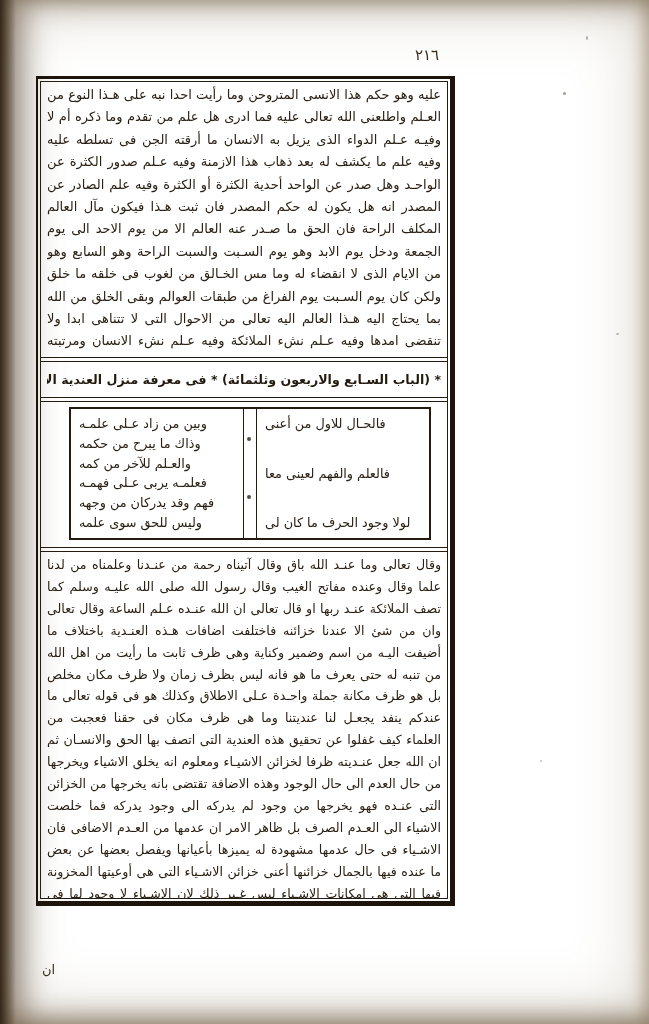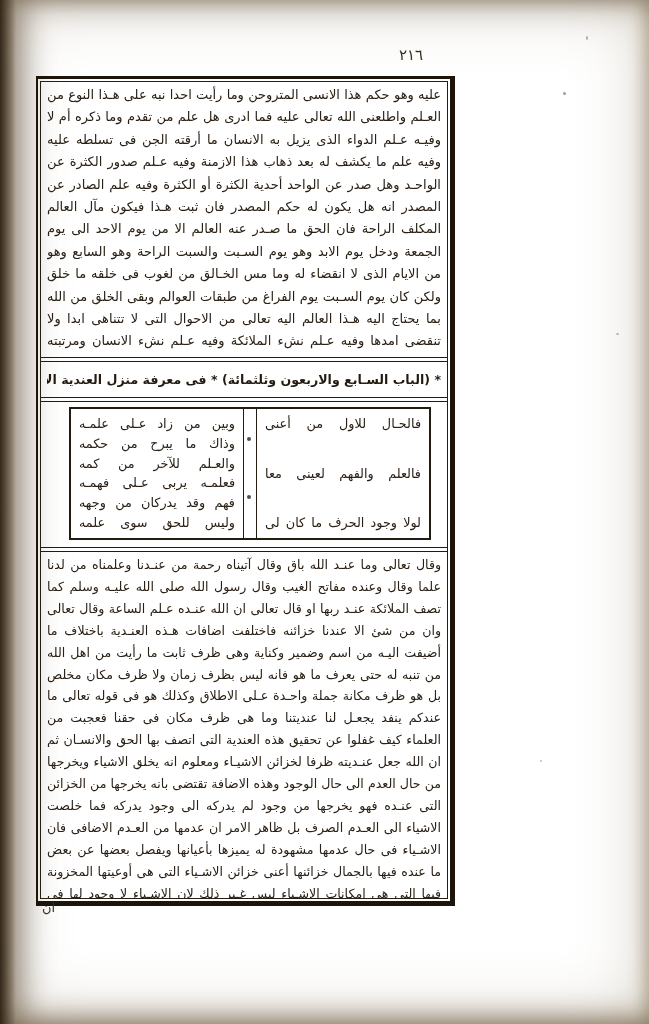--- a/index.html
+++ b/index.html
@@ -5,42 +5,42 @@
   html,body{margin:0;padding:0;}
   body{width:649px;height:1024px;overflow:hidden;font-family:"DejaVu Sans",sans-serif;}
   .page{position:relative;width:649px;height:1024px;overflow:hidden;
     background:
       radial-gradient(ellipse at 42% 42%, #f8efda 0%, #f3e8cf 40%, #ead candy 0),
       radial-gradient(ellipse at 42% 42%, #f8efda 0%, #f3e8cf 42%, #e8dab9 74%, #d6c5a2 100%);
     box-shadow: inset 0 0 70px rgba(118,94,58,.33), inset 22px 0 30px rgba(66,48,28,.55), inset -6px 0 14px rgba(120,95,60,.25), inset 0 -10px 22px rgba(120,95,60,.22);
     color:#2a2015;}
   .gutter-shadow{position:absolute;left:0;top:0;width:16px;height:100%;
     background:linear-gradient(90deg, rgba(42,30,16,.9), rgba(62,46,26,.45) 55%, rgba(62,46,26,0));}
-  .page-number{position:absolute;top:46px;left:399px;width:56px;text-align:left;
+  .page-number{position:absolute;top:46px;left:399px;width:56px;text-align:center;
     font-size:15px;letter-spacing:4px;color:#3a2e1d;}
   .frame{position:absolute;left:36px;top:76px;width:419px;height:830px;
     border-style:solid;border-color:#1d150c;border-width:3px 5px 5px 2px;box-sizing:border-box;}
   .frame-inner{position:absolute;inset:2px;border:1px solid #271e12;padding:2px 6px 0 6px;box-sizing:border-box;overflow:hidden;}
   .prose{direction:rtl;text-align:justify;color:#2a2015;overflow:hidden;}
   .prose span{padding:0;}
   .upper{height:271px;font-size:13px;line-height:22.4px;}
   .lower{height:351px;font-size:12.6px;line-height:21.9px;}
   .hrule{height:3px;border-top:1px solid #241b10;border-bottom:1px solid #241b10;margin:2px -6px;}
   .heading{direction:rtl;height:31px;line-height:31px;font-size:12.6px;font-weight:bold;
     text-align:justify;text-align-last:justify;white-space:nowrap;overflow:hidden;color:#241b10;}
   .poem-area{height:141px;padding:3px 10px 5px 22px;box-sizing:border-box;direction:rtl;}
   .poem-box{height:100%;border:2px solid #241b10;display:flex;flex-direction:row;box-sizing:border-box;}
-  .poem-col{flex:1 1 0;padding:5px 8px;box-sizing:border-box;display:flex;flex-direction:column;justify-content:space-between;}
+  .poem-col{flex:1 1 0;padding:5px 8px;box-sizing:border-box;display:flex;flex-direction:column;justify-content:space-between;align-items:flex-end;}
   .poem-gutter{width:12px;border-left:1px solid #241b10;border-right:1px solid #241b10;position:relative;}
   .dot{position:absolute;left:3px;width:4px;height:4px;border-radius:50%;background:#2a2015;opacity:.8;}
   .d1{top:28px;}
   .d2{top:86px;}
   .vline{font-size:12.8px;line-height:20px;white-space:nowrap;overflow:hidden;
     text-align:justify;text-align-last:justify;color:#2a2015;}
-  .catchword{position:absolute;left:42px;top:900px;font-size:13px;color:#3a2e1d;direction:rtl;}
+  .catchword{position:absolute;left:42px;top:962px;font-size:13px;color:#3a2e1d;direction:rtl;}
   .speck{position:absolute;border-radius:50%;background:#4a3a24;opacity:.5;}
   .s1{left:563px;top:92px;width:3px;height:3px;}
   .s2{left:586px;top:36px;width:2px;height:4px;opacity:.4;}
   .s3{left:616px;top:333px;width:3px;height:2px;opacity:.35;}
   .s4{left:540px;top:760px;width:2px;height:2px;opacity:.35;}
 </style>
 </head>
 <body>
 
 <div class="page">

